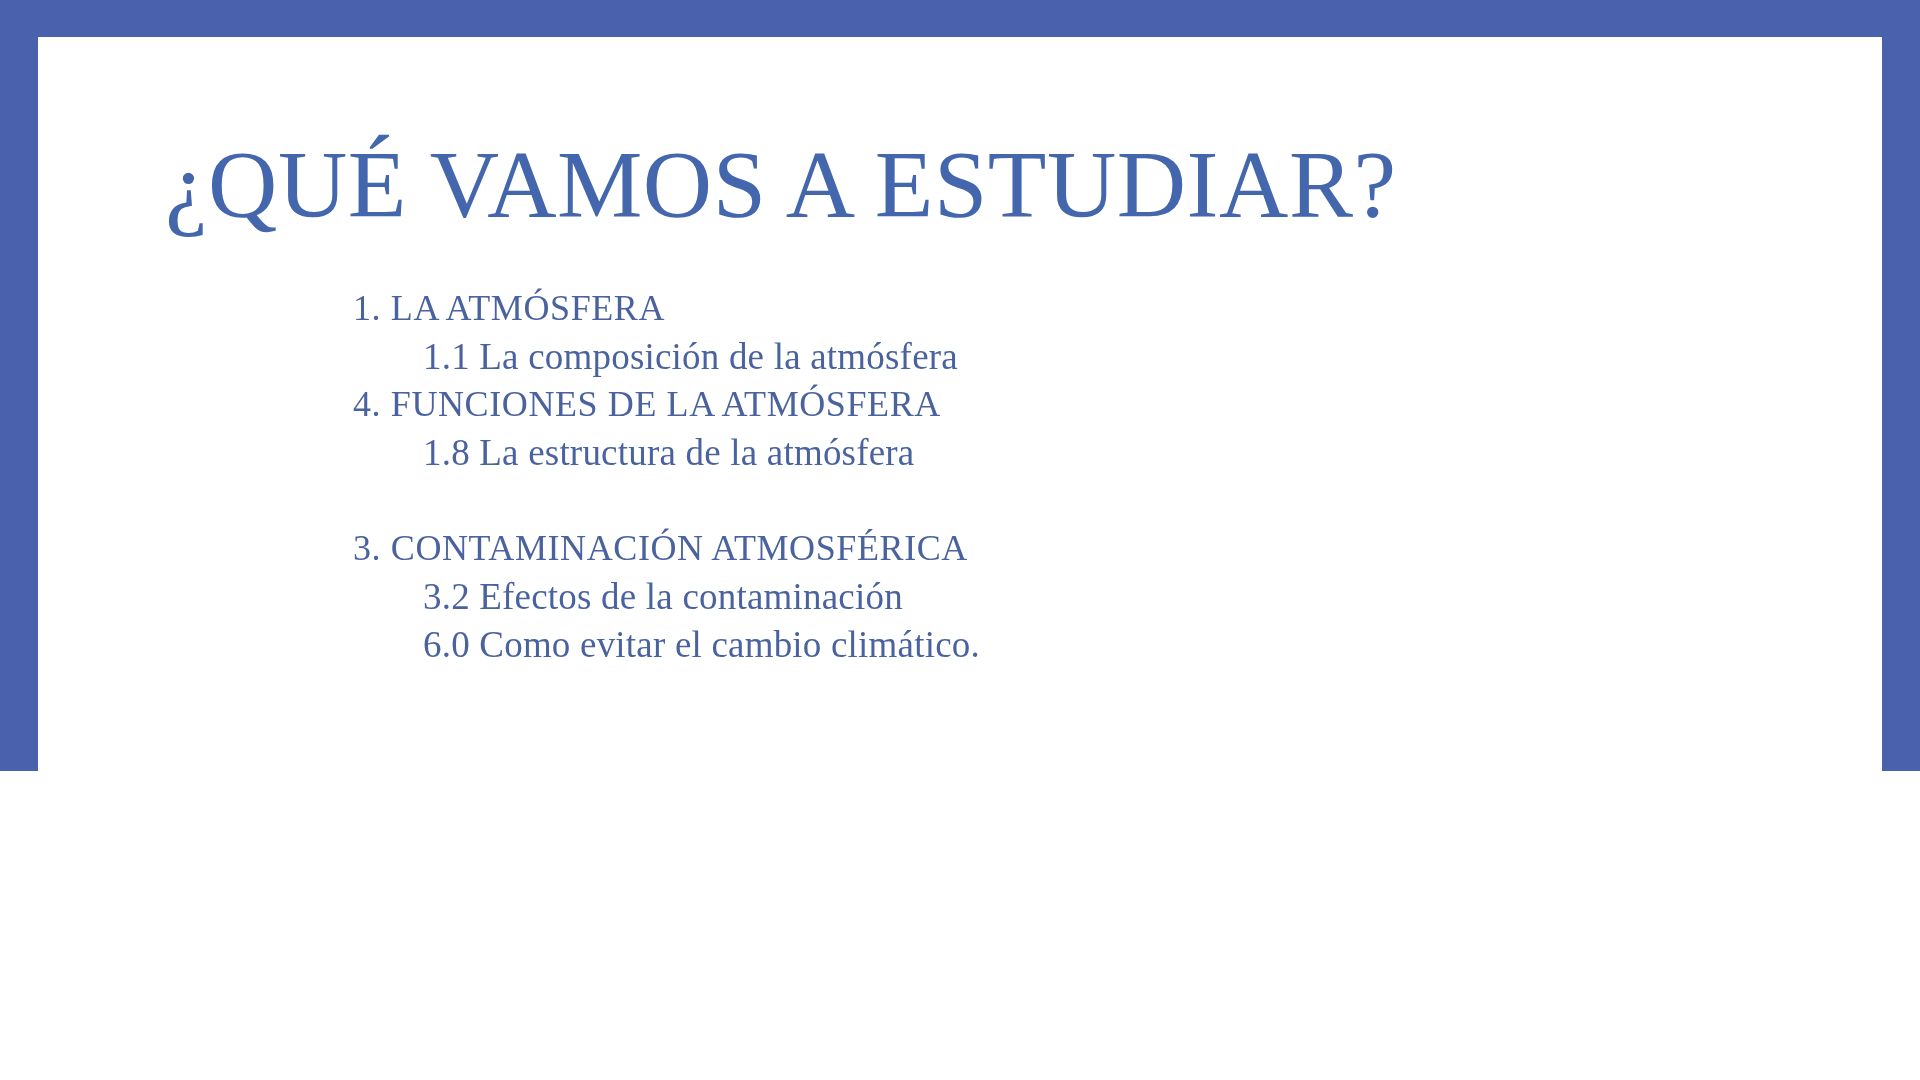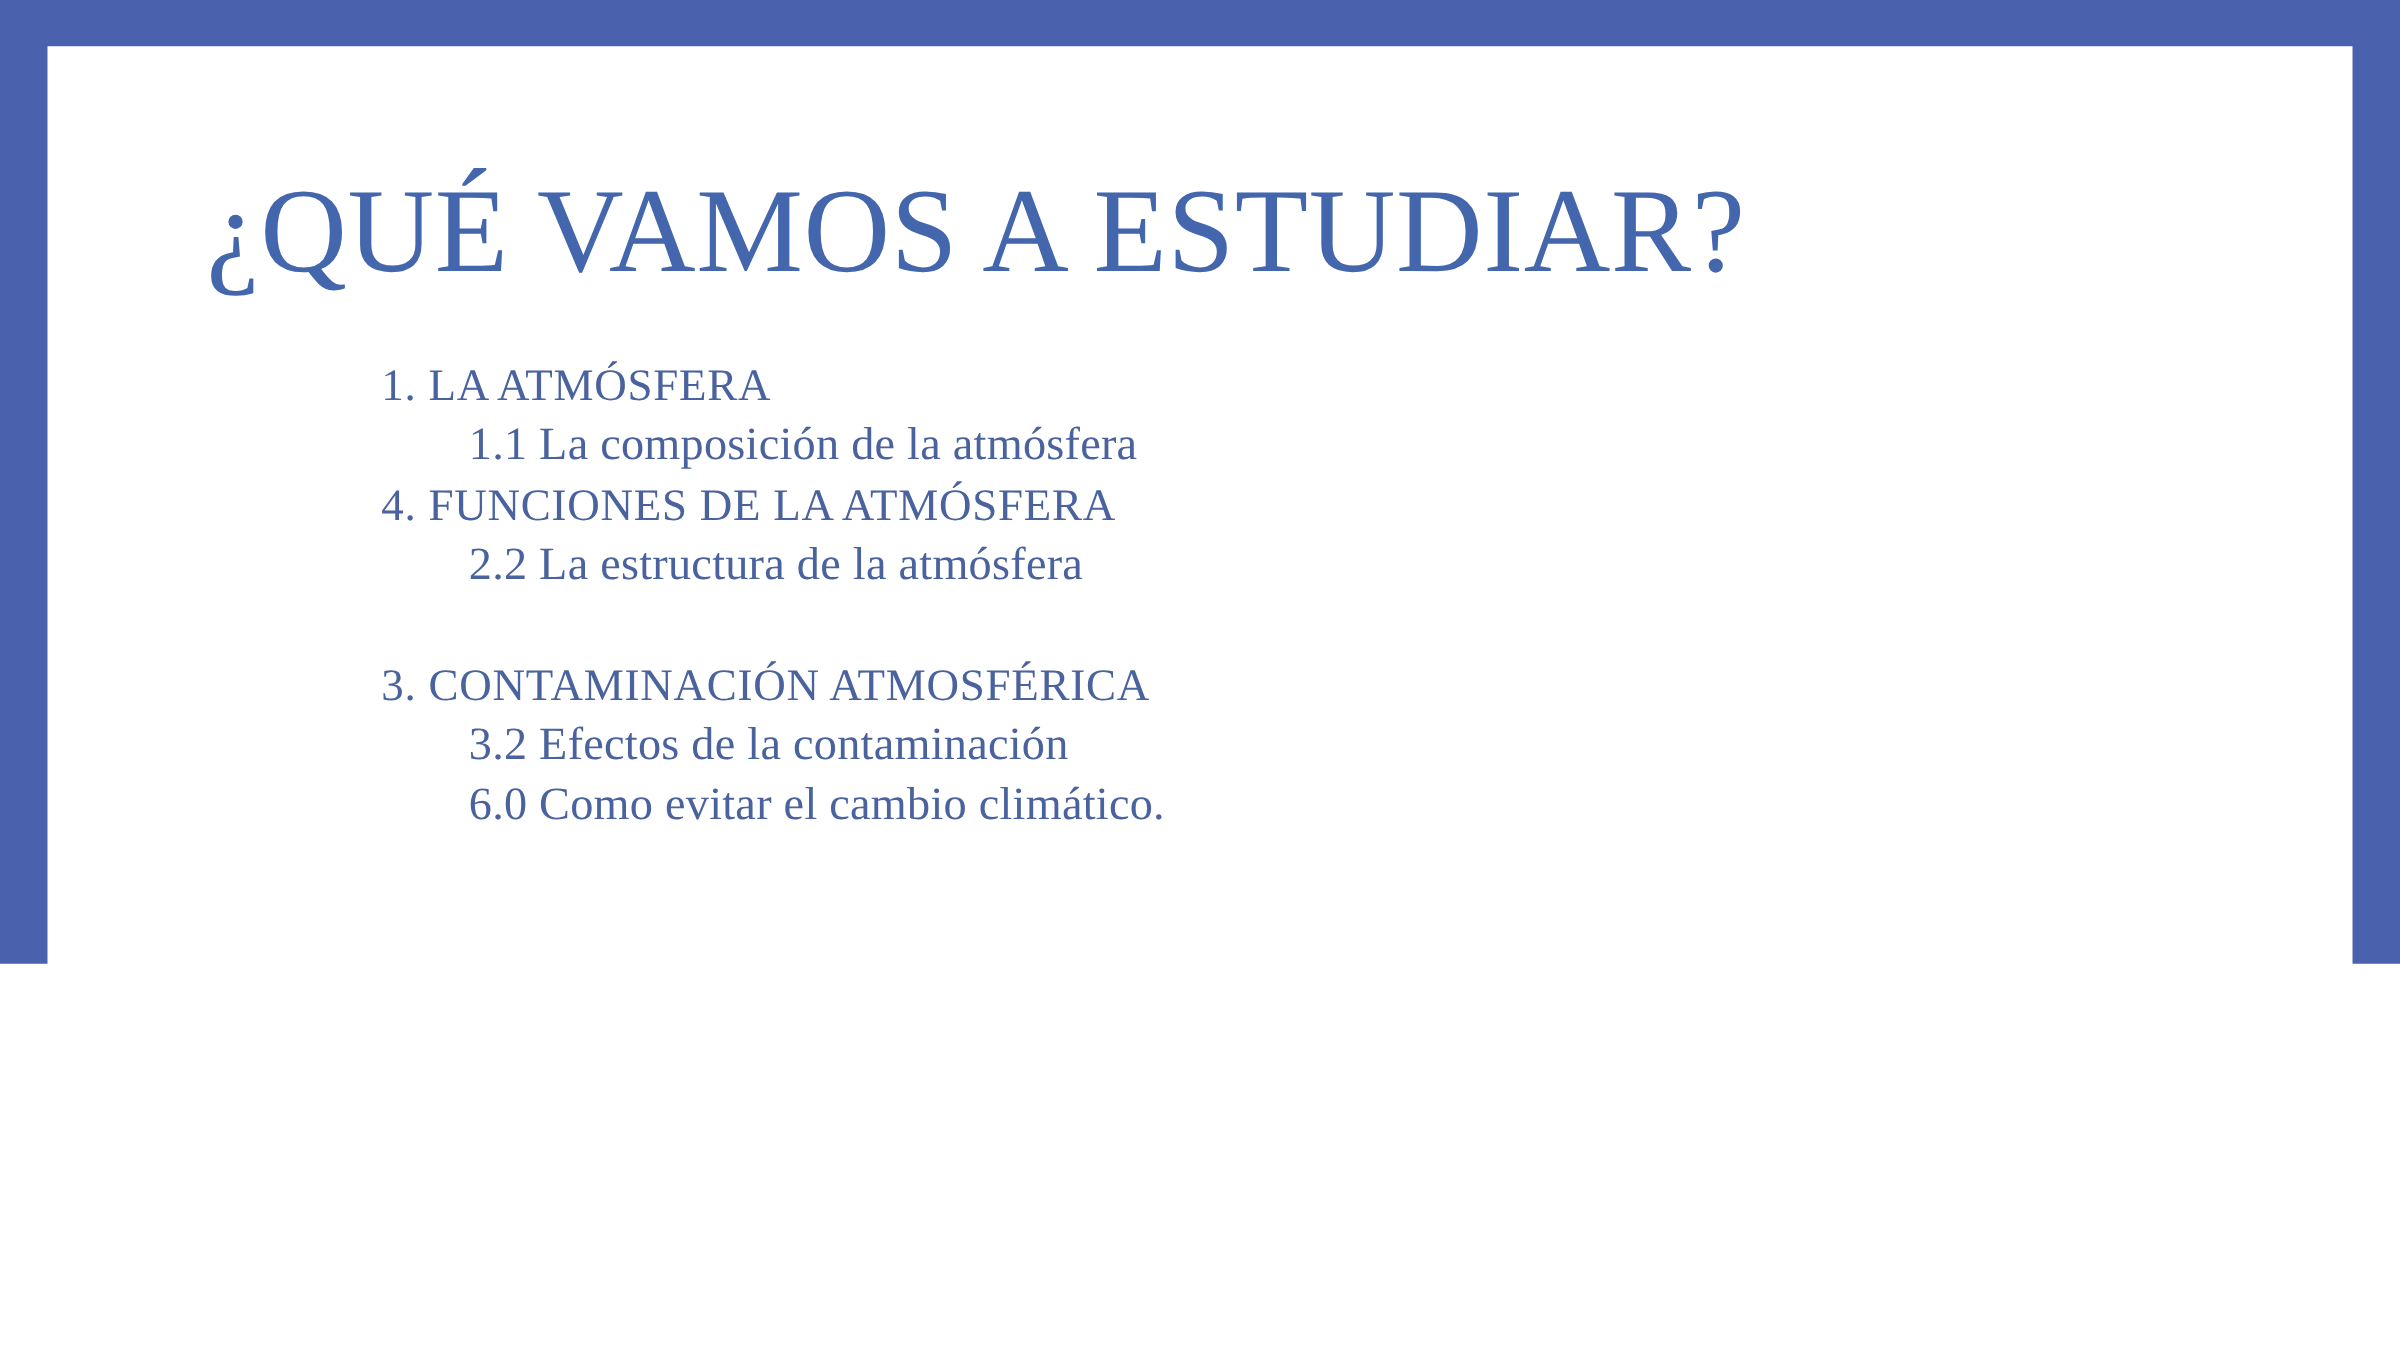--- a/index.html
+++ b/index.html
@@ -51,20 +51,21 @@
     position: absolute;
     left: 0;
     top: 247px;          
     width: 1844px;
   }
 
   .toc-row {
     position: relative;
     height: 48px;
     white-space: nowrap;
+    margin-left: 48px;
   }
   .toc-row.spacer {
     height: 48px;
   }
 
   .toc-line {
     position: absolute;
     top: 50%;
     transform: translateY(-50%);
     font-family: "Liberation Serif", "DejaVu Serif", serif;
@@ -100,21 +101,21 @@
     <div class="toc-row lvl1">
           <div class="toc-line">1. LA ATMÓSFERA</div>
         </div>
         <div class="toc-row lvl2">
           <div class="toc-line">1.1 La composición de la atmósfera</div>
         </div>
         <div class="toc-row lvl1">
           <div class="toc-line">4. FUNCIONES DE LA ATMÓSFERA</div>
         </div>
         <div class="toc-row lvl2">
-          <div class="toc-line">2.2 La estructura de la atmósfera</div>
+          <div class="toc-line">1.8 La estructura de la atmósfera</div>
         </div>
         <div class="toc-row spacer"></div>
         <div class="toc-row lvl1">
           <div class="toc-line">3. CONTAMINACIÓN ATMOSFÉRICA</div>
         </div>
         <div class="toc-row lvl2">
           <div class="toc-line">3.2 Efectos de la contaminación</div>
         </div>
         <div class="toc-row lvl2">
           <div class="toc-line">6.0 Como evitar el cambio climático.</div>

